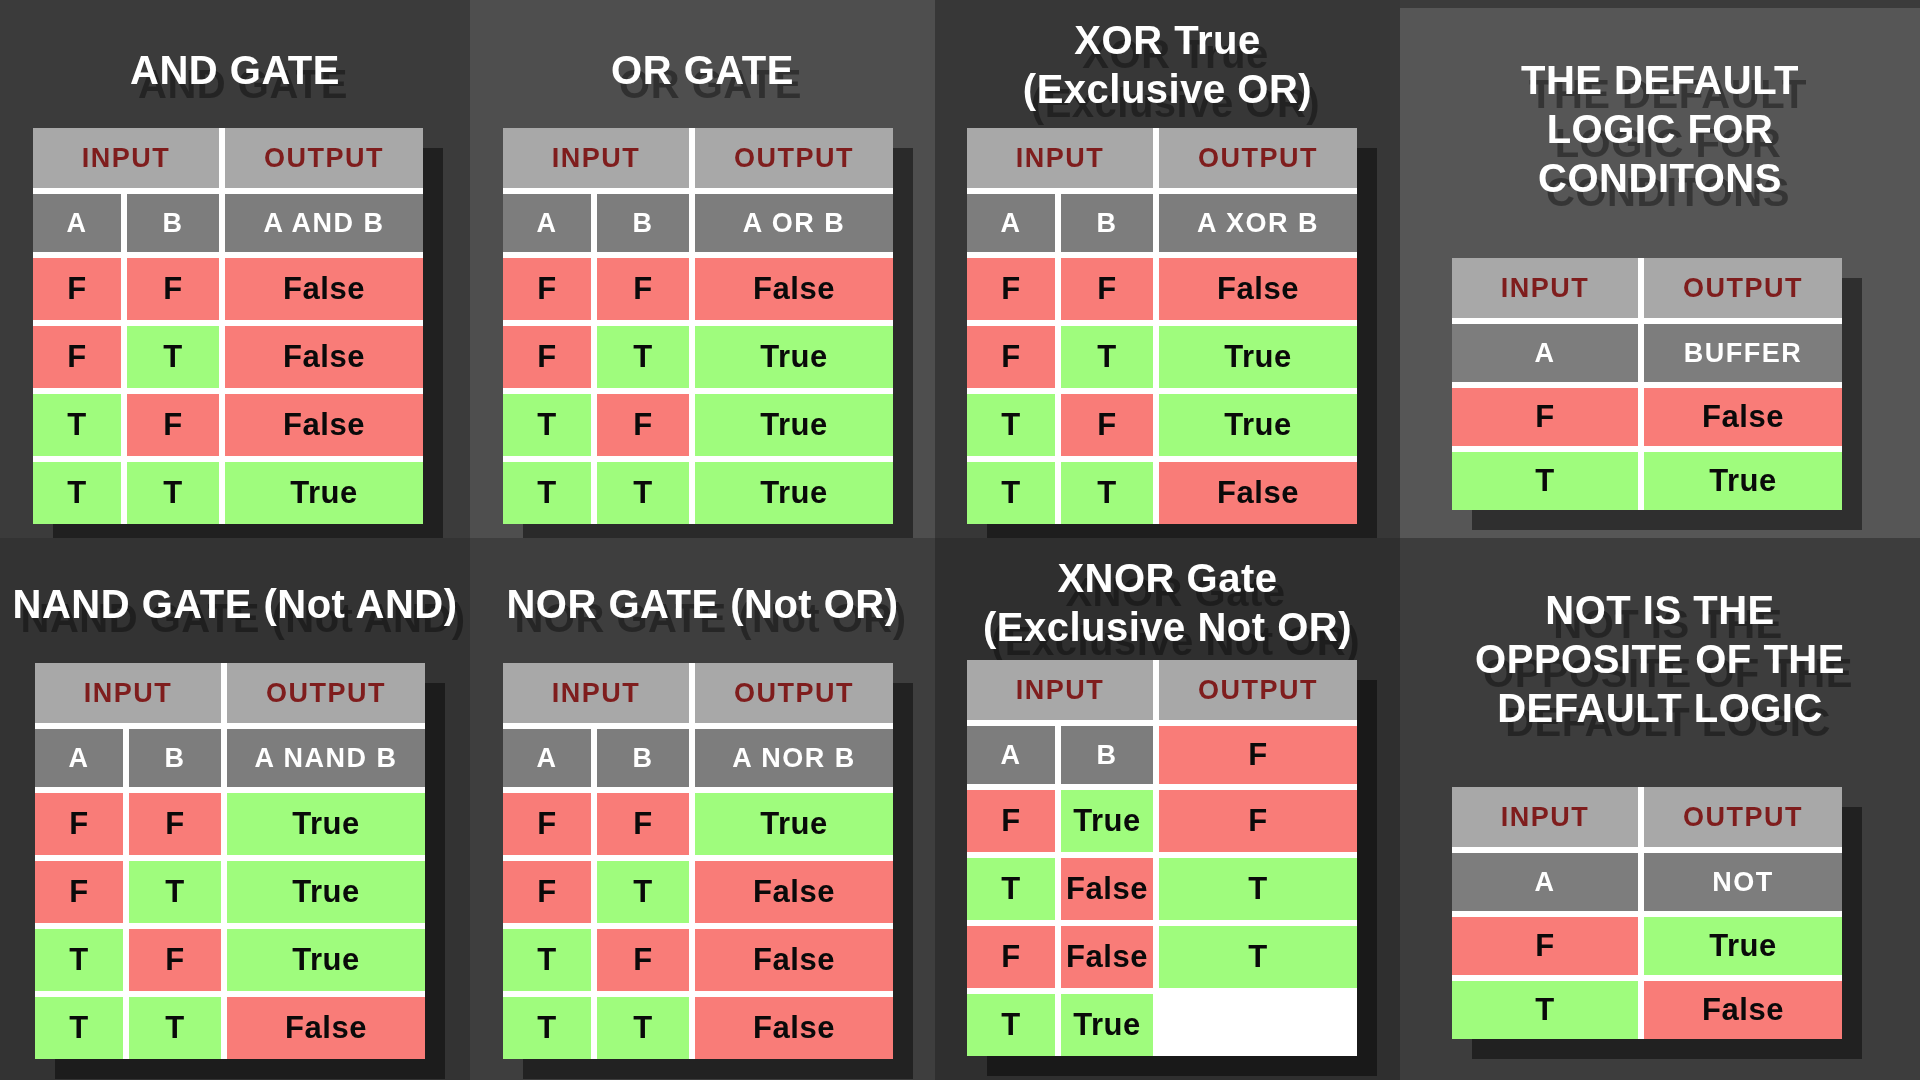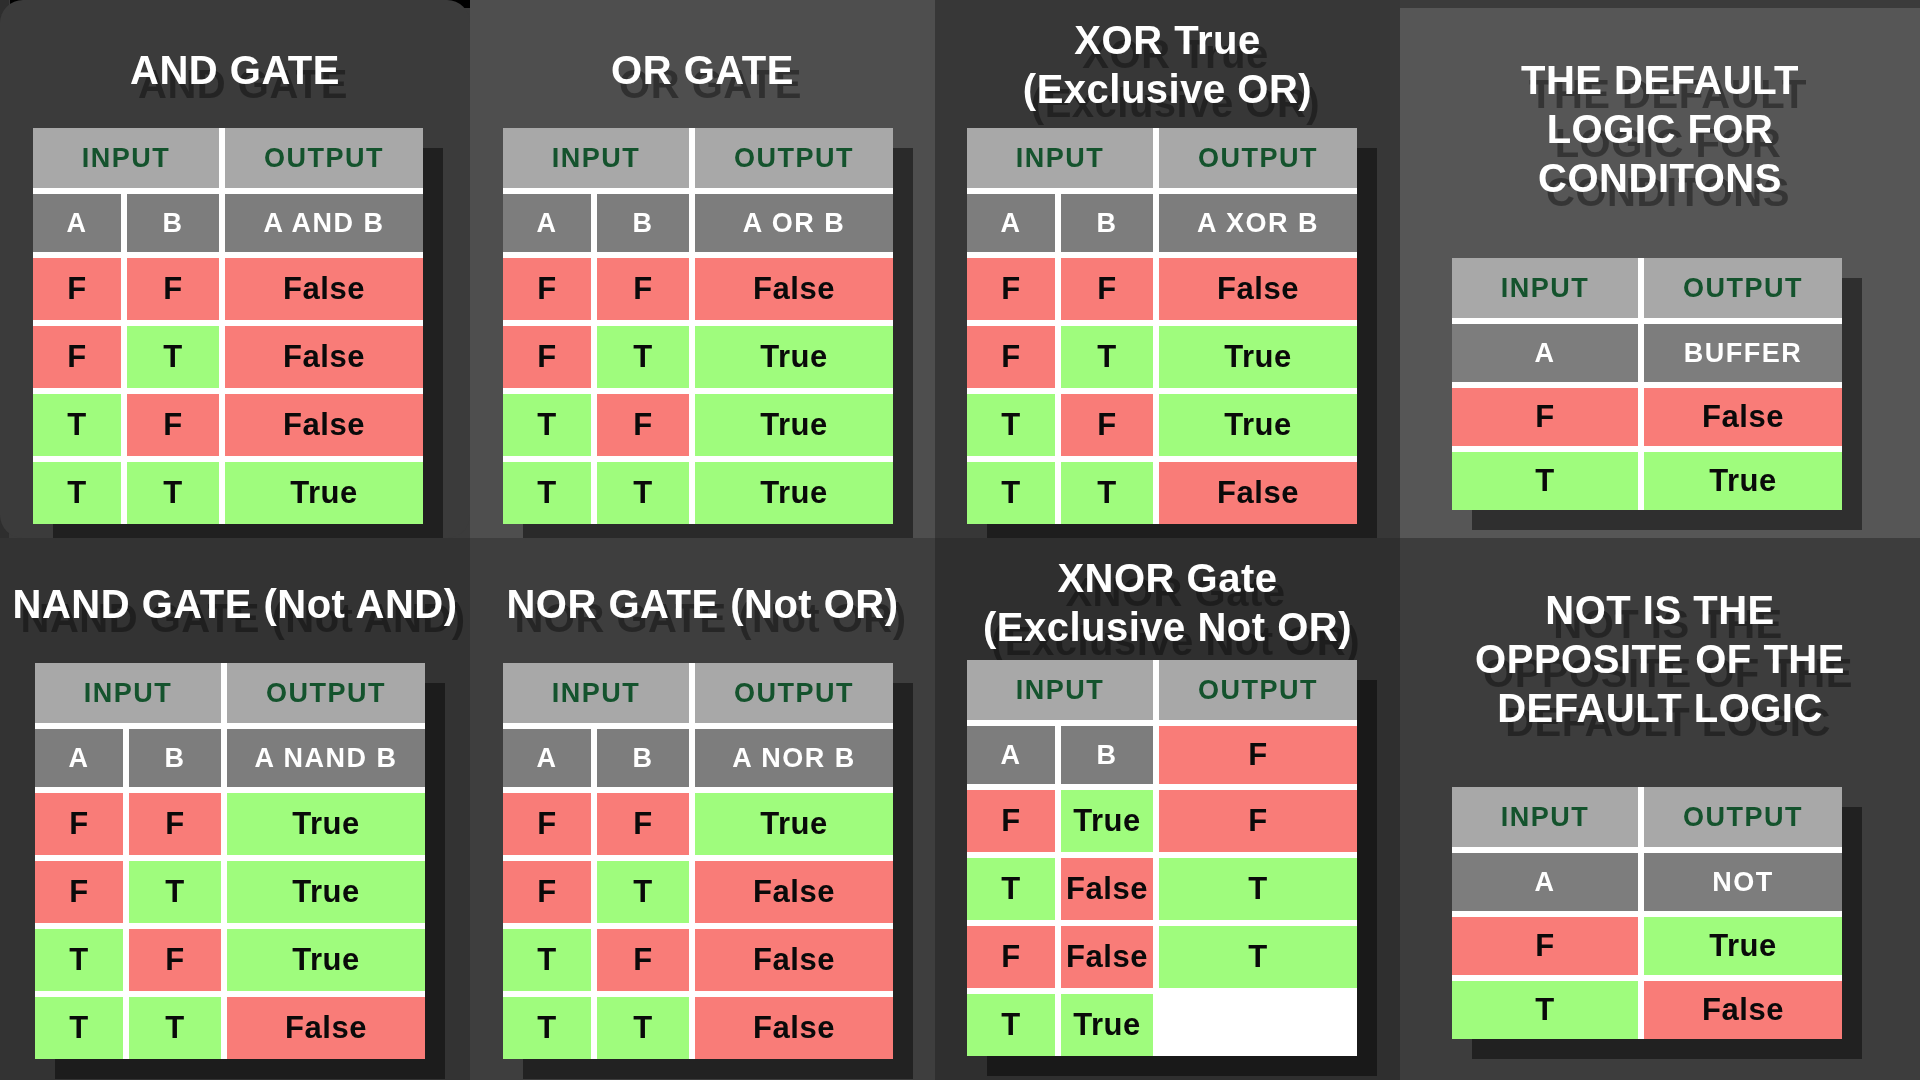--- a/index.html
+++ b/index.html
@@ -33,38 +33,38 @@
   .p1 .tbl{left:33px;top:128px;}
   .p2 .tbl{left:33px;top:128px;}
   .p3 .tbl{left:32px;top:128px;}
   .p4 .tbl{left:52px;top:250px;}
   .p5 .tbl{left:35px;top:125px;}
   .p6 .tbl{left:33px;top:125px;}
   .p7 .tbl{left:32px;top:122px;}
   .p8 .tbl{left:52px;top:249px;}
 
   .cell{display:flex;align-items:center;justify-content:center;font-weight:700;}
-  .h1{background:var(--h1,#a8a8a8);color:#14532d;font-size:27px;letter-spacing:1.5px;}
+  .h1{background:var(--h1,#a8a8a8);color:#7f1d1d;font-size:27px;letter-spacing:1.5px;}
   .h2{background:var(--h2,#7d7d7d);color:#fff;font-size:27px;letter-spacing:1.5px;}
   .truth{font-size:31px;color:#0a0a0a;letter-spacing:.5px;}
   .is-f{background:var(--red,#f97c78);}
   .is-t{background:var(--green,#9ffc7d);}
   .span2{grid-column:1/3;}
 
   .topbar{position:absolute;left:10px;top:0;width:1385px;height:8px;background:#000;}
   .leftbar{position:absolute;left:0;top:0;width:9px;height:100%;background:rgba(0,0,0,.22);}
 </style>
 </head>
 <body>
 
 <div class="slide">
   <div class="topbar"></div>
   <div class="leftbar"></div>
 
-  <section class="panel p1" style="background: rgb(59, 59, 59); border-radius: 23px;">
+  <section class="panel p1" style="background: rgb(59, 59, 59);">
     <h2 class="title">AND GATE</h2>
     <div class="tbl tbl2">
       <div class="cell h1 span2">INPUT</div>
       <div class="cell h1">OUTPUT</div>
       <div class="cell h2">A</div>
       <div class="cell h2">B</div>
       <div class="cell h2">A AND B</div>
       <div class="cell truth is-f">F</div>
       <div class="cell truth is-f">F</div>
       <div class="cell truth is-f">False</div>

